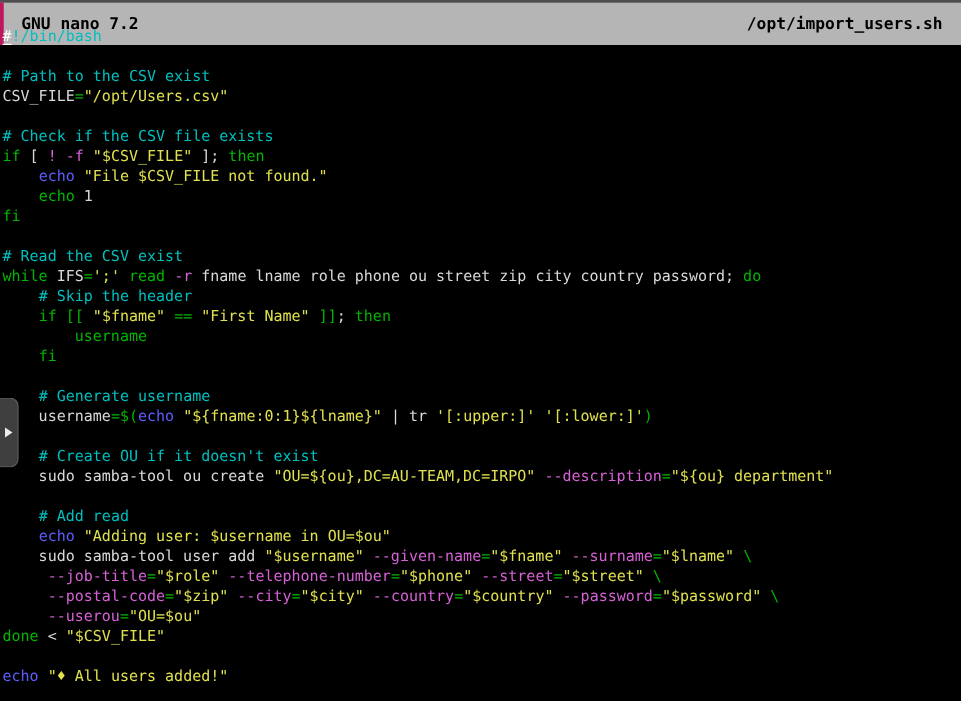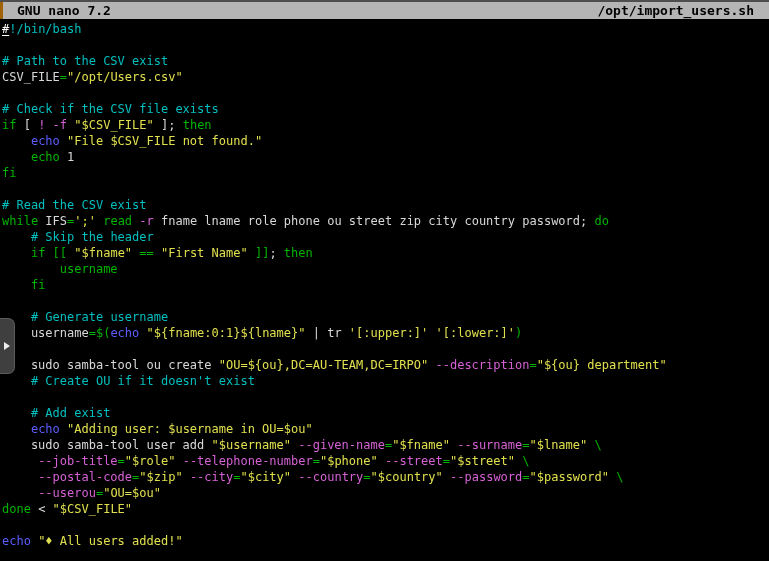--- a/index.html
+++ b/index.html
@@ -6,24 +6,24 @@
     --background:#000000; --foreground:#d8d8d8; --comment:#00bfbf; --keyword:#00b400;
     --string:#e0e04e; --builtin:#5d5dff; --option:#d661d6; --cursor:#ffffff;
     --titlebar-bg:#b5b5b5; --titlebar-fg:#000000; --handle-bg:#3f3f3f; --handle-border:#5c5c5c;
   }
   *{margin:0;padding:0;box-sizing:border-box;}
   html,body{width:769px;height:561px;overflow:hidden;}
   body{background:var(--background);font-family:"DejaVu Sans Mono",monospace;}
   .window{position:relative;width:769px;height:561px;background:var(--background);}
   .top-edge{height:2px;background:#4e4e4e;}
   .titlebar{
-    height:17px;background:var(--titlebar-bg);color:var(--titlebar-fg);
+    height:34px;background:var(--titlebar-bg);color:var(--titlebar-fg);
     display:flex;justify-content:space-between;align-items:center;
     font-size:13px;font-weight:bold;line-height:17px;
-    padding:0 15px 0 14px;border-left:3px solid #a16207;
+    padding:0 15px 0 14px;border-left:3px solid #be185d;
   }
   .code-area{
     position:absolute;top:21px;left:0;right:0;bottom:0;
     font-size:12px;line-height:16px;padding-left:2px;
   }
   .code-line{white-space:pre;height:16px;}
   .tok-default{color:var(--foreground);}
   .tok-comment{color:var(--comment);}
   .tok-keyword{color:var(--keyword);}
   .tok-string{color:var(--string);}
@@ -66,24 +66,24 @@
       <div class="code-line"><span class="tok-comment"># Read the CSV exist</span></div>
       <div class="code-line"><span class="tok-keyword">while</span><span class="tok-default"> IFS</span><span class="tok-keyword">=</span><span class="tok-string">';'</span><span class="tok-default"> </span><span class="tok-keyword">read</span><span class="tok-default"> </span><span class="tok-option">-r</span><span class="tok-default"> fname lname role phone ou street zip city country password; </span><span class="tok-keyword">do</span></div>
       <div class="code-line"><span class="tok-default">    </span><span class="tok-comment"># Skip the header</span></div>
       <div class="code-line"><span class="tok-default">    </span><span class="tok-keyword">if</span><span class="tok-default"> </span><span class="tok-keyword">[[</span><span class="tok-default"> </span><span class="tok-string">"$fname"</span><span class="tok-default"> </span><span class="tok-keyword">==</span><span class="tok-default"> </span><span class="tok-string">"First Name"</span><span class="tok-default"> </span><span class="tok-keyword">]]</span><span class="tok-default">; </span><span class="tok-keyword">then</span></div>
       <div class="code-line"><span class="tok-default">        </span><span class="tok-keyword">username</span></div>
       <div class="code-line"><span class="tok-default">    </span><span class="tok-keyword">fi</span></div>
       <div class="code-line"></div>
       <div class="code-line"><span class="tok-default">    </span><span class="tok-comment"># Generate username</span></div>
       <div class="code-line"><span class="tok-default">    username</span><span class="tok-keyword">=</span><span class="tok-keyword">$(</span><span class="tok-builtin">echo</span><span class="tok-default"> </span><span class="tok-string">"${fname:0:1}${lname}"</span><span class="tok-default"> | tr </span><span class="tok-string">'[:upper:]'</span><span class="tok-default"> </span><span class="tok-string">'[:lower:]'</span><span class="tok-keyword">)</span></div>
       <div class="code-line"></div>
+      <div class="code-line"><span class="tok-default">    </span><span class="tok-comment"># Create OU if it doesn't exist</span></div>
       <div class="code-line"><span class="tok-default">    sudo samba-tool ou create </span><span class="tok-string">"OU=${ou},DC=AU-TEAM,DC=IRPO"</span><span class="tok-default"> </span><span class="tok-option">--description</span><span class="tok-keyword">=</span><span class="tok-string">"${ou} department"</span></div>
-      <div class="code-line"><span class="tok-default">    </span><span class="tok-comment"># Create OU if it doesn't exist</span></div>
       <div class="code-line"></div>
-      <div class="code-line"><span class="tok-default">    </span><span class="tok-comment"># Add exist</span></div>
+      <div class="code-line"><span class="tok-default">    </span><span class="tok-comment"># Add read</span></div>
       <div class="code-line"><span class="tok-default">    </span><span class="tok-builtin">echo</span><span class="tok-default"> </span><span class="tok-string">"Adding user: $username in OU=$ou"</span></div>
       <div class="code-line"><span class="tok-default">    sudo samba-tool user add </span><span class="tok-string">"$username"</span><span class="tok-default"> </span><span class="tok-option">--given-name</span><span class="tok-keyword">=</span><span class="tok-string">"$fname"</span><span class="tok-default"> </span><span class="tok-option">--surname</span><span class="tok-keyword">=</span><span class="tok-string">"$lname"</span><span class="tok-default"> </span><span class="tok-keyword">\</span></div>
       <div class="code-line"><span class="tok-default">     </span><span class="tok-option">--job-title</span><span class="tok-keyword">=</span><span class="tok-string">"$role"</span><span class="tok-default"> </span><span class="tok-option">--telephone-number</span><span class="tok-keyword">=</span><span class="tok-string">"$phone"</span><span class="tok-default"> </span><span class="tok-option">--street</span><span class="tok-keyword">=</span><span class="tok-string">"$street"</span><span class="tok-default"> </span><span class="tok-keyword">\</span></div>
       <div class="code-line"><span class="tok-default">     </span><span class="tok-option">--postal-code</span><span class="tok-keyword">=</span><span class="tok-string">"$zip"</span><span class="tok-default"> </span><span class="tok-option">--city</span><span class="tok-keyword">=</span><span class="tok-string">"$city"</span><span class="tok-default"> </span><span class="tok-option">--country</span><span class="tok-keyword">=</span><span class="tok-string">"$country"</span><span class="tok-default"> </span><span class="tok-option">--password</span><span class="tok-keyword">=</span><span class="tok-string">"$password"</span><span class="tok-default"> </span><span class="tok-keyword">\</span></div>
       <div class="code-line"><span class="tok-default">     </span><span class="tok-option">--userou</span><span class="tok-keyword">=</span><span class="tok-string">"OU=$ou"</span></div>
       <div class="code-line"><span class="tok-keyword">done</span><span class="tok-default"> &lt; </span><span class="tok-string">"$CSV_FILE"</span></div>
       <div class="code-line"></div>
       <div class="code-line"><span class="tok-builtin">echo</span><span class="tok-default"> </span><span class="tok-string">"♦ All users added!"</span></div>
     </div>
 

